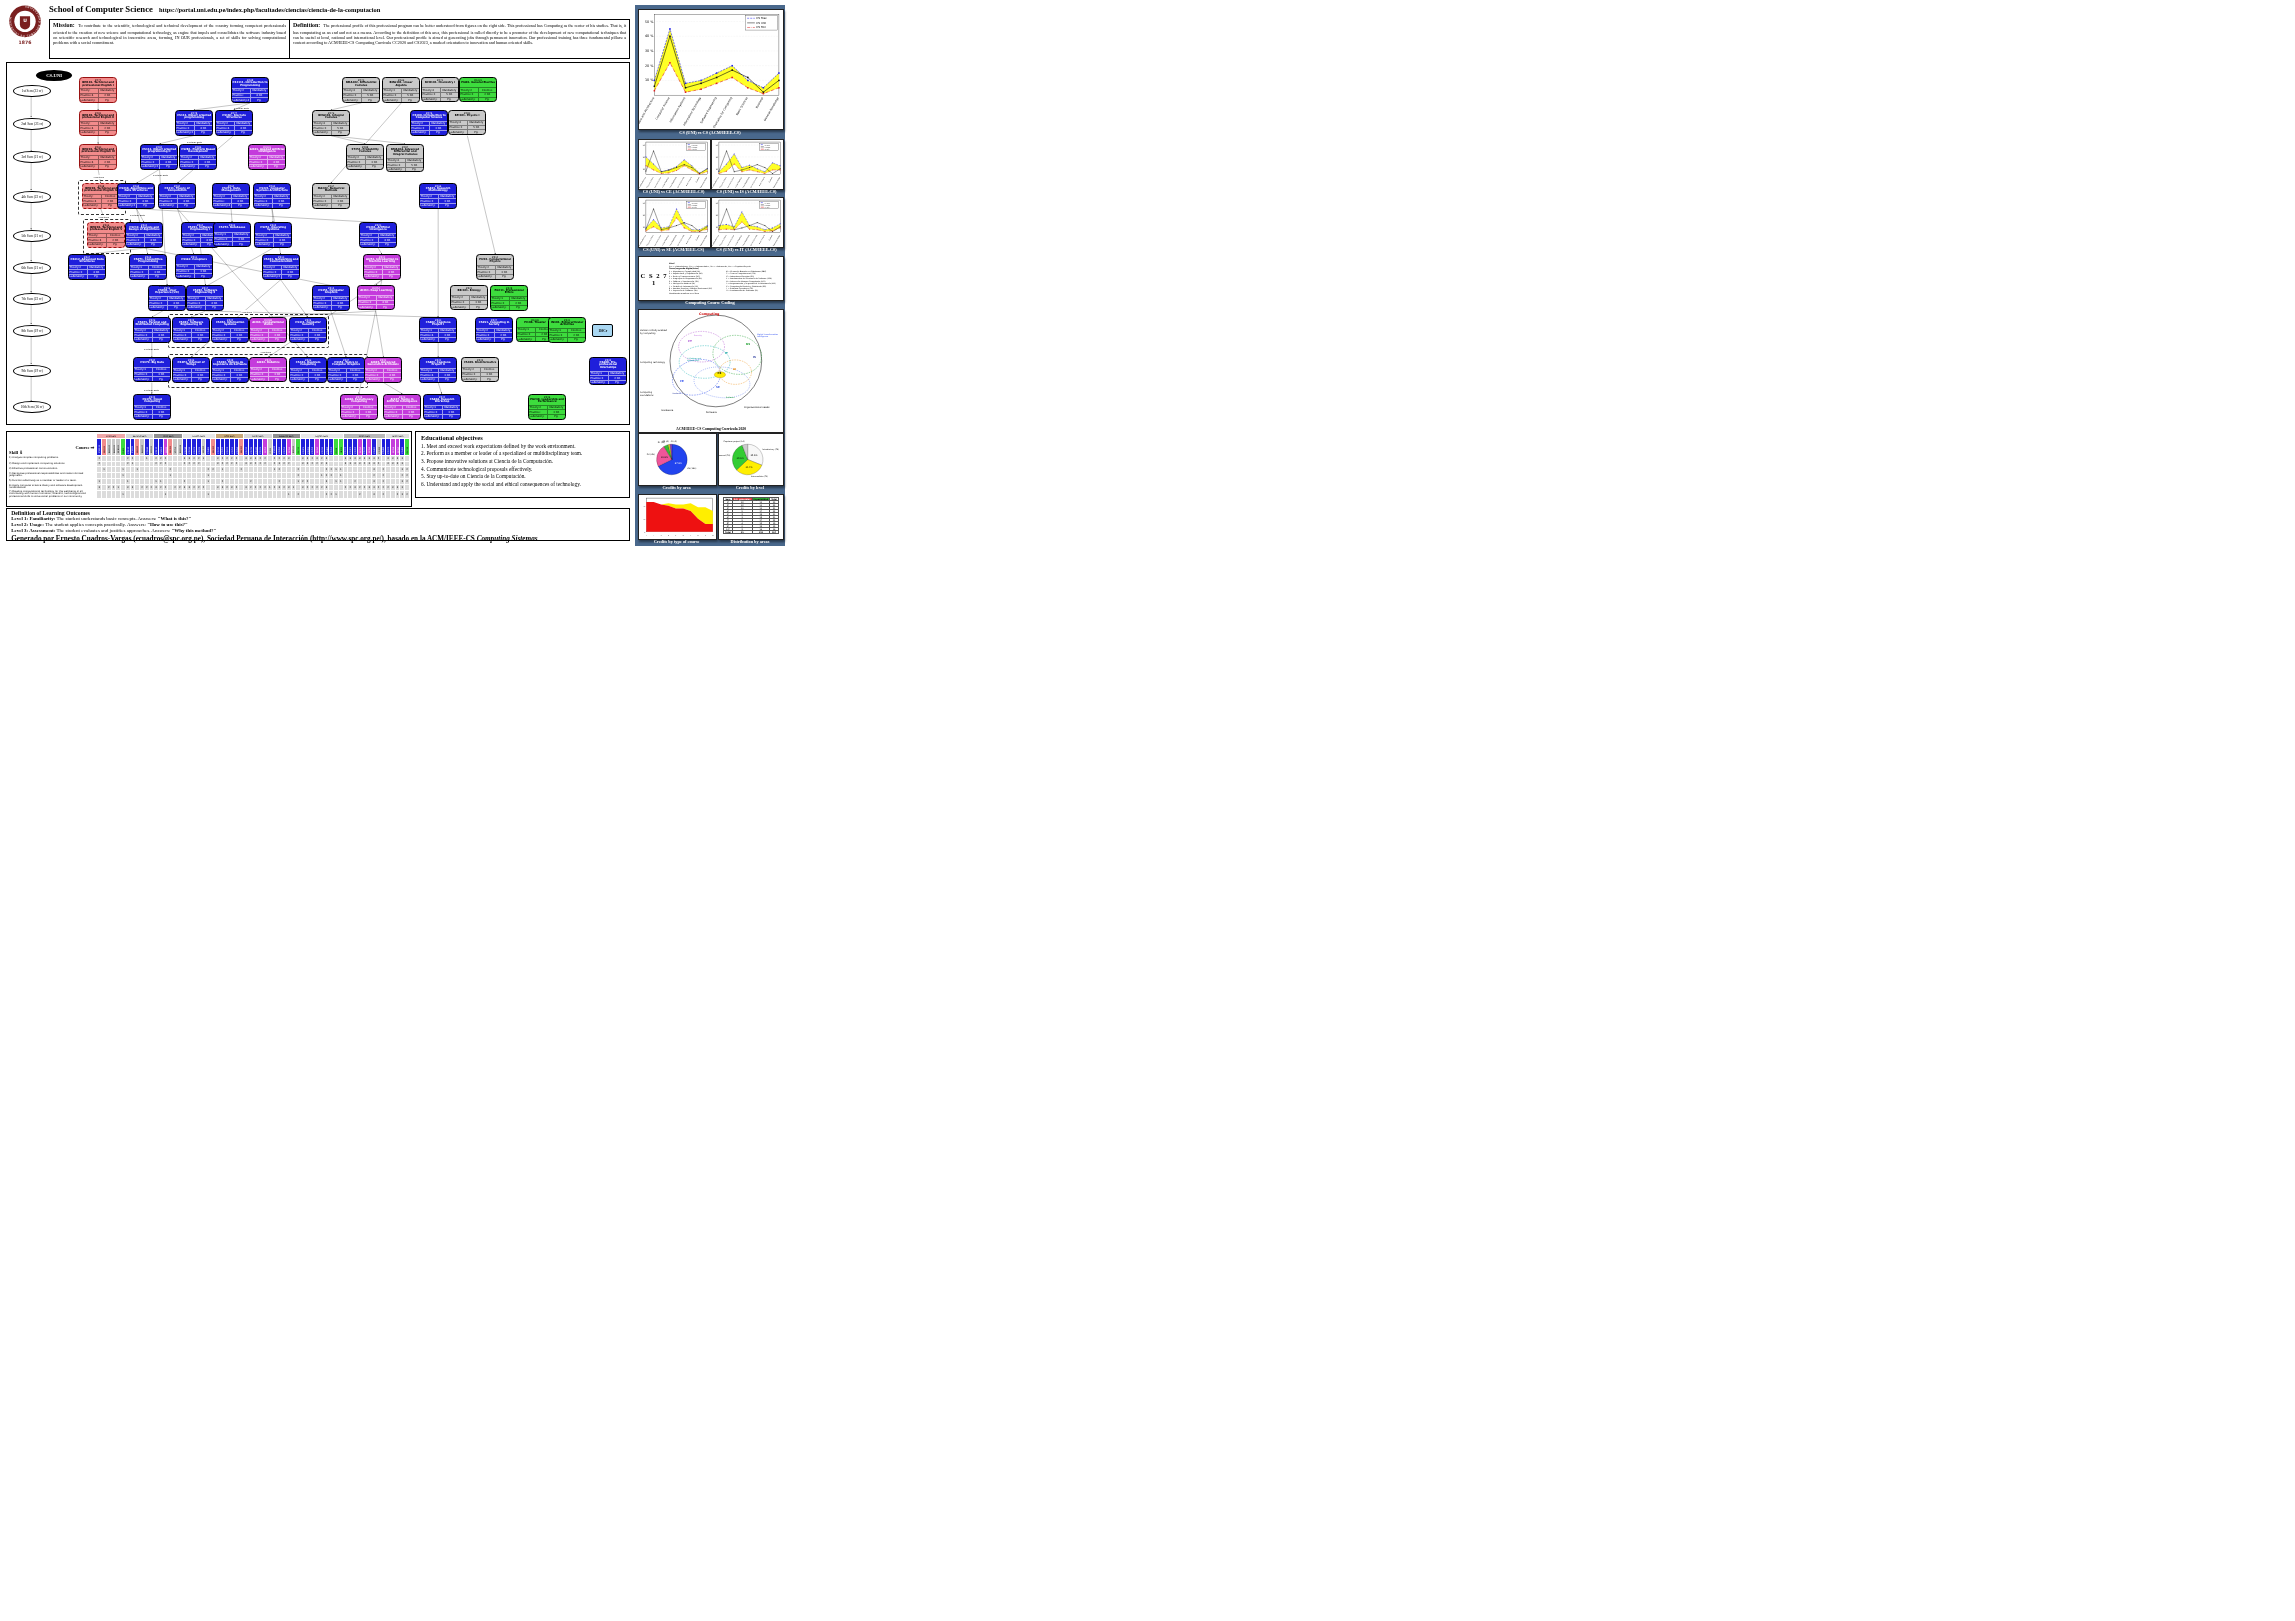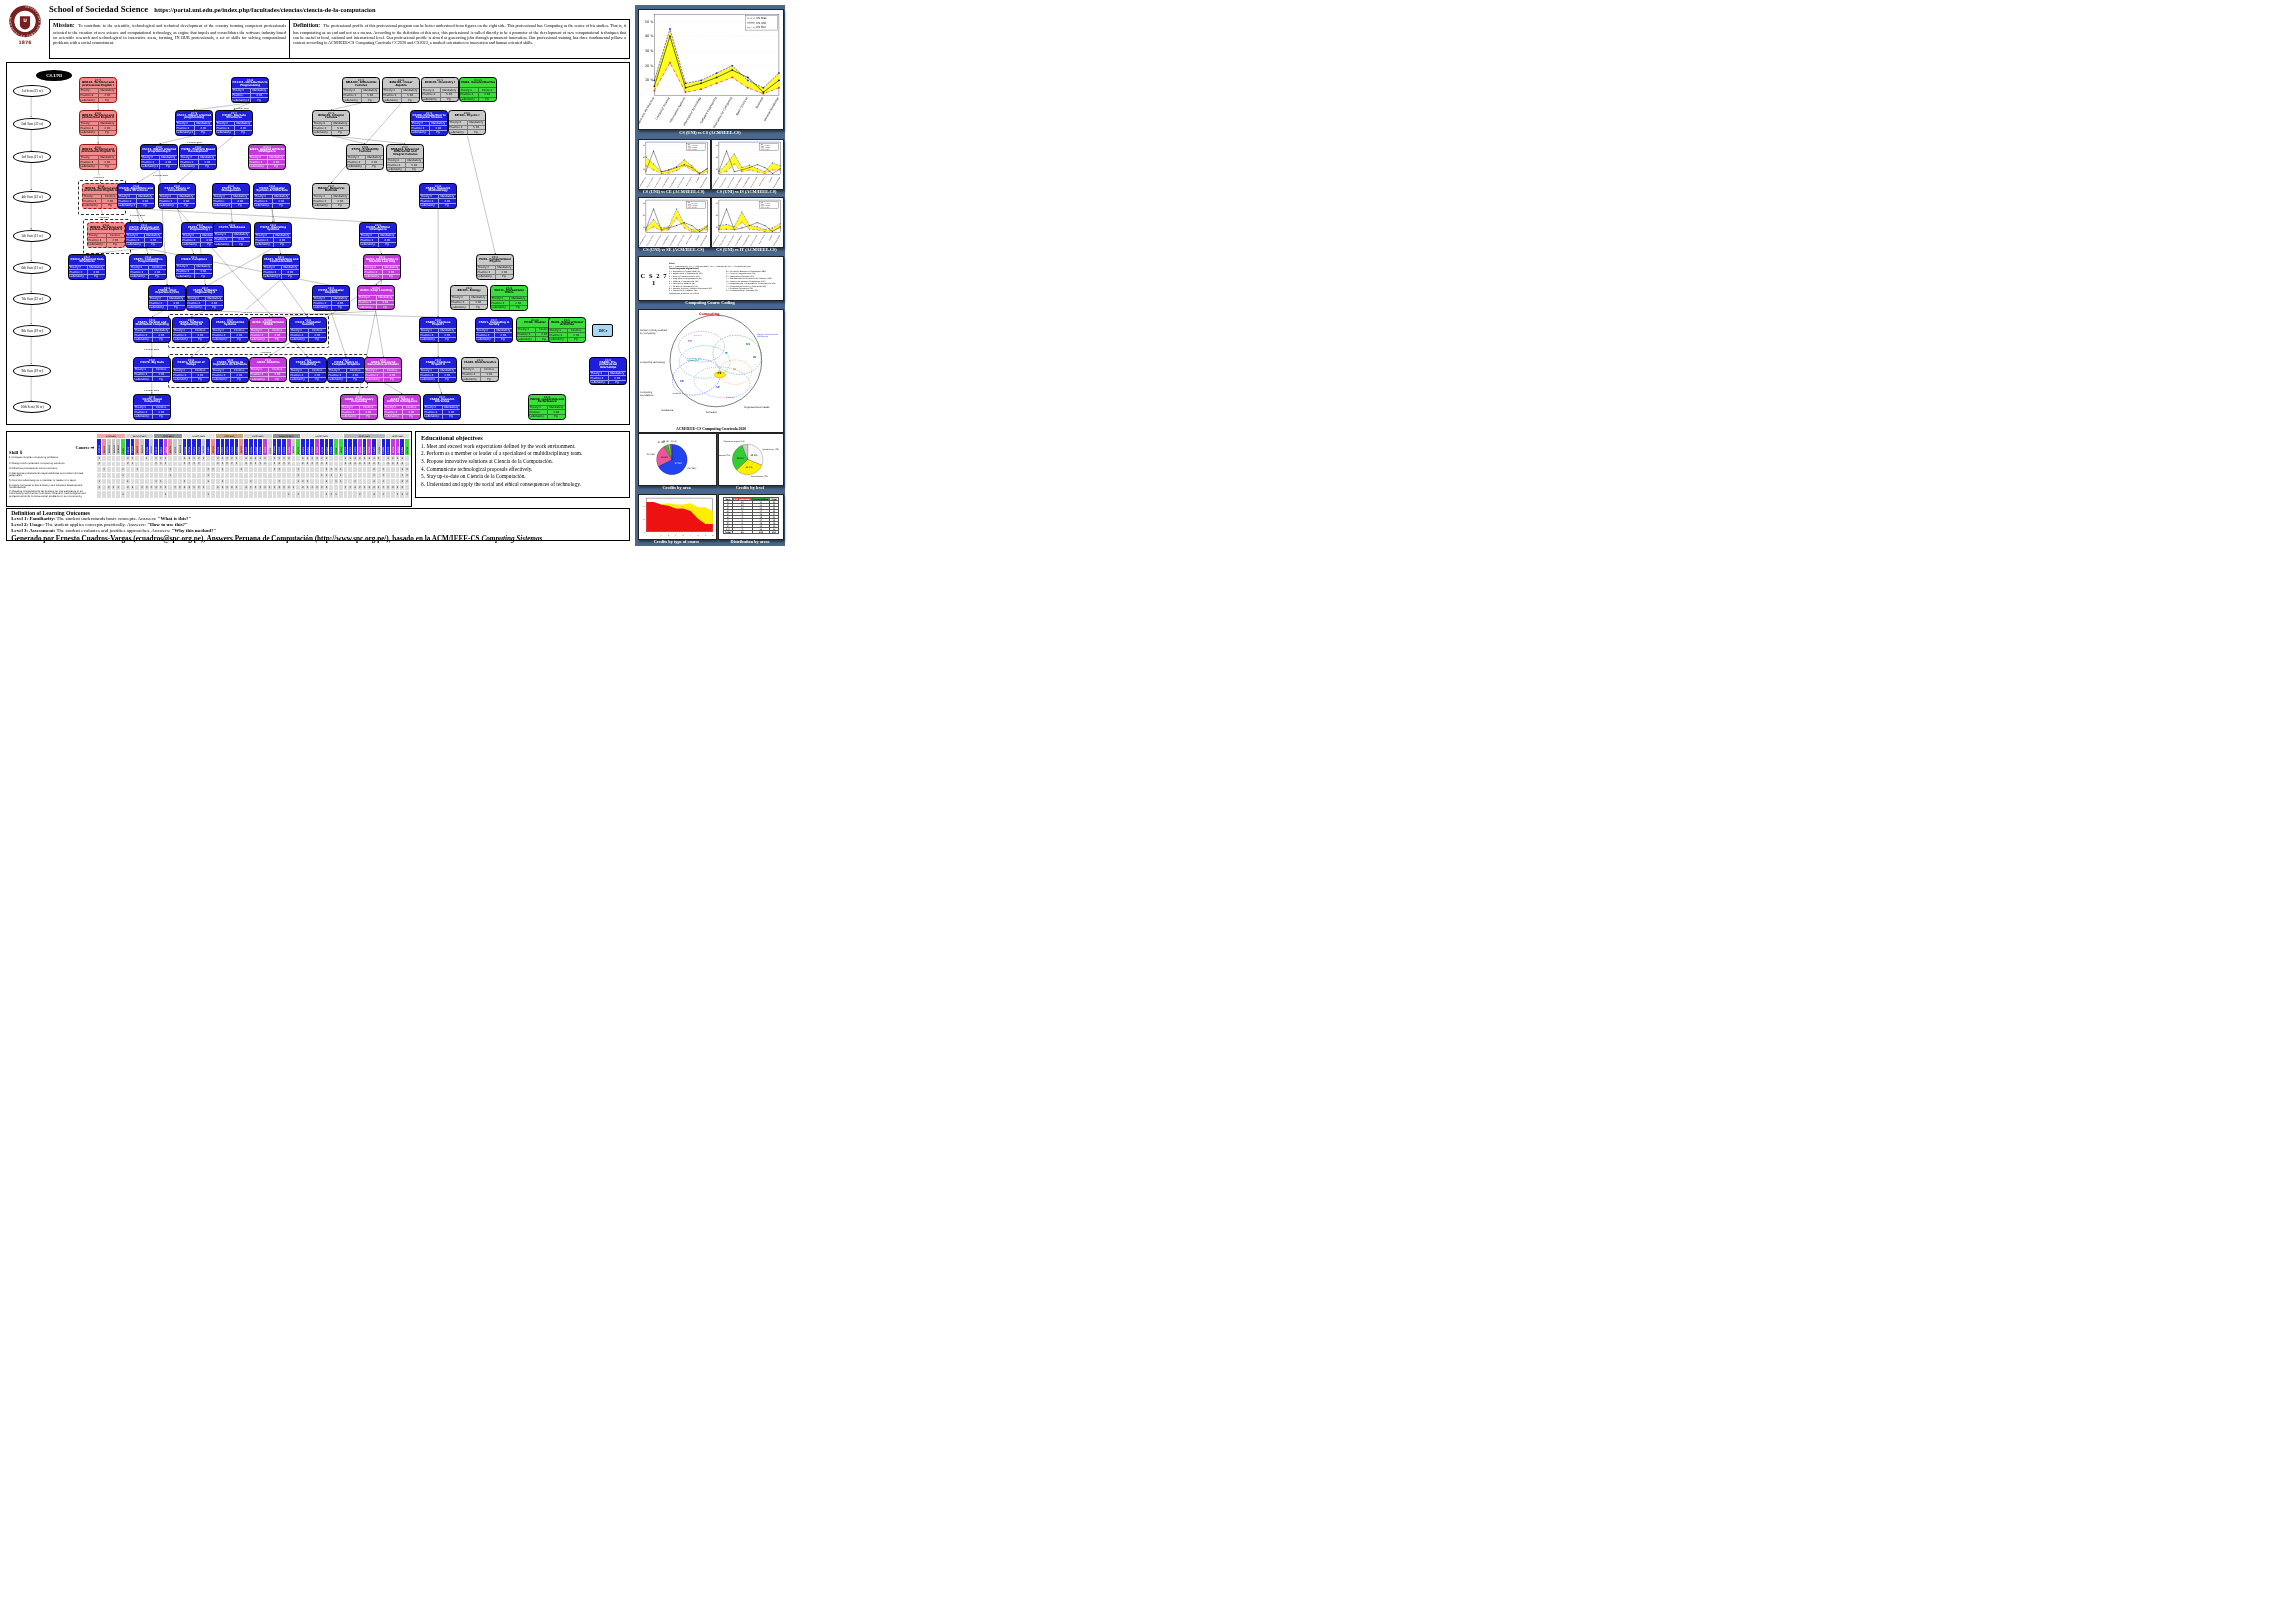--- a/index.html
+++ b/index.html
@@ -142,21 +142,21 @@
   <svg id="logo" width="34" height="51" viewBox="0 0 66 100">
     <circle cx="33" cy="36" r="31" fill="#7a1f1f"></circle>
     <circle cx="33" cy="36" r="21" fill="#fff"></circle>
     <path id="ringp" d="M33,9 a27,27 0 1 1 -0.01,0" fill="none"></path>
     <text font-size="5" fill="#fff" letter-spacing="1"><textPath href="#ringp">UNIVERSIDAD NACIONAL DE INGENIERIA</textPath></text>
     <path d="M23 26 h20 v16 a10 10 0 0 1 -20 0 z" fill="#7a1f1f"></path>
     <text x="33" y="38" font-size="9" text-anchor="middle" fill="#fff" font-weight="bold">U</text>
     <text x="33" y="80" font-size="9" text-anchor="middle" fill="#7a1f1f" font-weight="bold">1876</text>
   </svg>
   <div id="titleline">
-    <span id="title">School of Sociedad Science</span>
+    <span id="title">School of Computer Science</span>
     <span id="url">https://portal.uni.edu.pe/index.php/facultades/ciencias/ciencia-de-la-computacion</span>
   </div>
   <div id="mission" class="hbox">
     <span class="hlabel">Mission:</span>
     <span>To contribute to the scientific, technological and technical development of the country forming competent professionals oriented to the creation of new science and computational technology, as engine that impels and consolidates the software industry based on scientific research and technological in innovative areas, forming, IN OUR professionals, a set of skills for solving computational problems with a social commitment.</span>
   </div>
   <div id="definition" class="hbox">
     <span class="hlabel">Definition:</span>
     <span>The professional profile of this professional program can be better understood from figures on the right side. This professional has Computing as the center of his studies. That is, it has computating as an end and not as a means. According to the definition of this area, this professional is called directly to be a promoter of the development of new computational techniques that can be useful at local, national and international level.</span>
     <span>Our professional profile is aimed at generating jobs through permanent innovation. Our professional training has three fundamental pillars: a content according to ACM/IEEE-CS Computing Curricula CC2020 and CS2023, a marked orientation to innovation and human oriented skills.</span>
@@ -2052,21 +2052,21 @@
   <div class="out-line">
     <b>Level 1: Familiarity:</b> <span>The student understands basic concepts. Answers:</span> <b>"What is this?"</b>
   </div>
   <div class="out-line">
     <b>Level 2: Usage:</b> <span>The student applies concepts practically. Answers:</span> <b>"How to use this?"</b>
   </div>
   <div class="out-line">
     <b>Level 3: Assessment:</b> <span>The student evaluates and justifies approaches. Answers:</span> <b>"Why this method?"</b>
   </div>
   <div id="footer">
-    <span>Generado por Ernesto Cuadros-Vargas (ecuadros@spc.org.pe), Answers Peruana de Computación (http://www.spc.org.pe/), basado en la ACM/IEEE-CS</span> <i>Computing Sistemas</i>
+    <span>Generado por Ernesto Cuadros-Vargas (ecuadros@spc.org.pe), Sociedad Peruana de Interacción (http://www.spc.org.pe/), basado en la ACM/IEEE-CS</span> <i>Computing Sistemas</i>
   </div>
 </div>
 
 <aside id="side">
   <div class="card" id="c-big">
     <svg id="svg-big" width="143" height="118" viewBox="0 0 279 230">
         <rect x="30" y="8" width="243" height="158" fill="#fff" stroke="#000" stroke-width="0.6"></rect>
         <line x1="30" y1="137.27272727272725" x2="273" y2="137.27272727272725" stroke="#bbb" stroke-width="0.4" stroke-dasharray="1,2"></line>
         <text x="28" y="139.27272727272725" text-anchor="end" font-size="6.5">10 %</text>
         <line x1="30" y1="108.54545454545455" x2="273" y2="108.54545454545455" stroke="#bbb" stroke-width="0.4" stroke-dasharray="1,2"></line>

